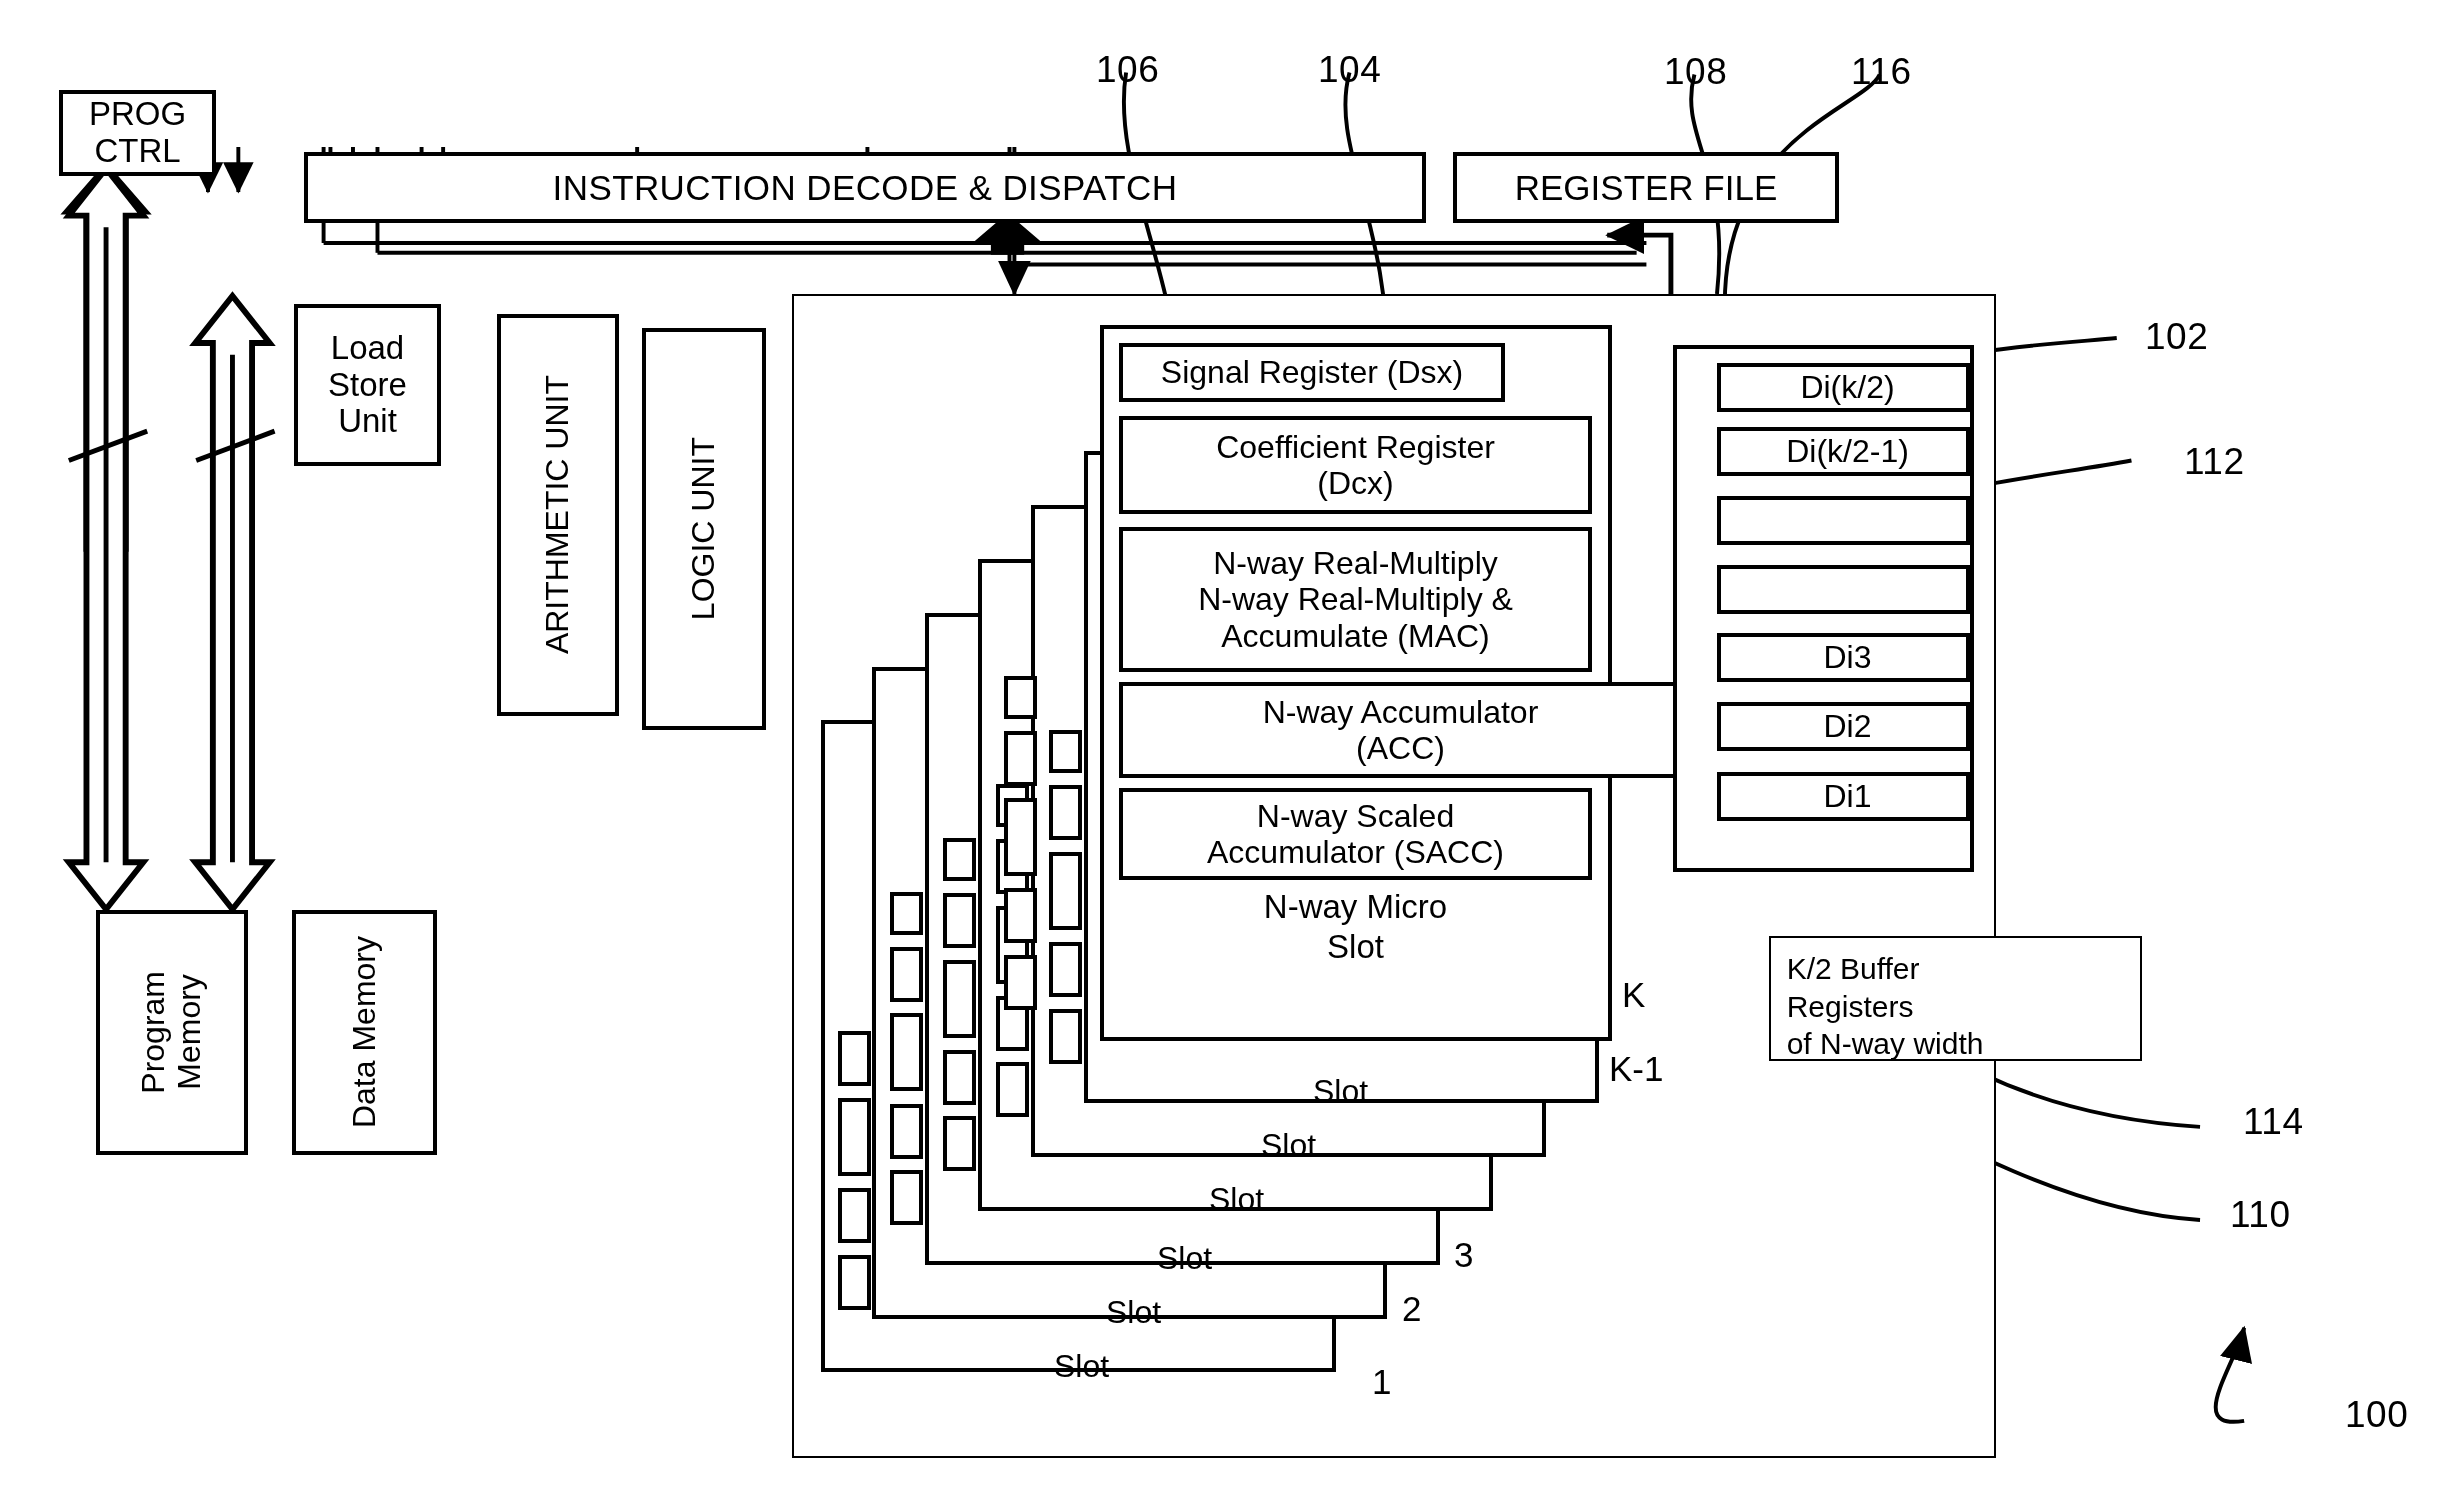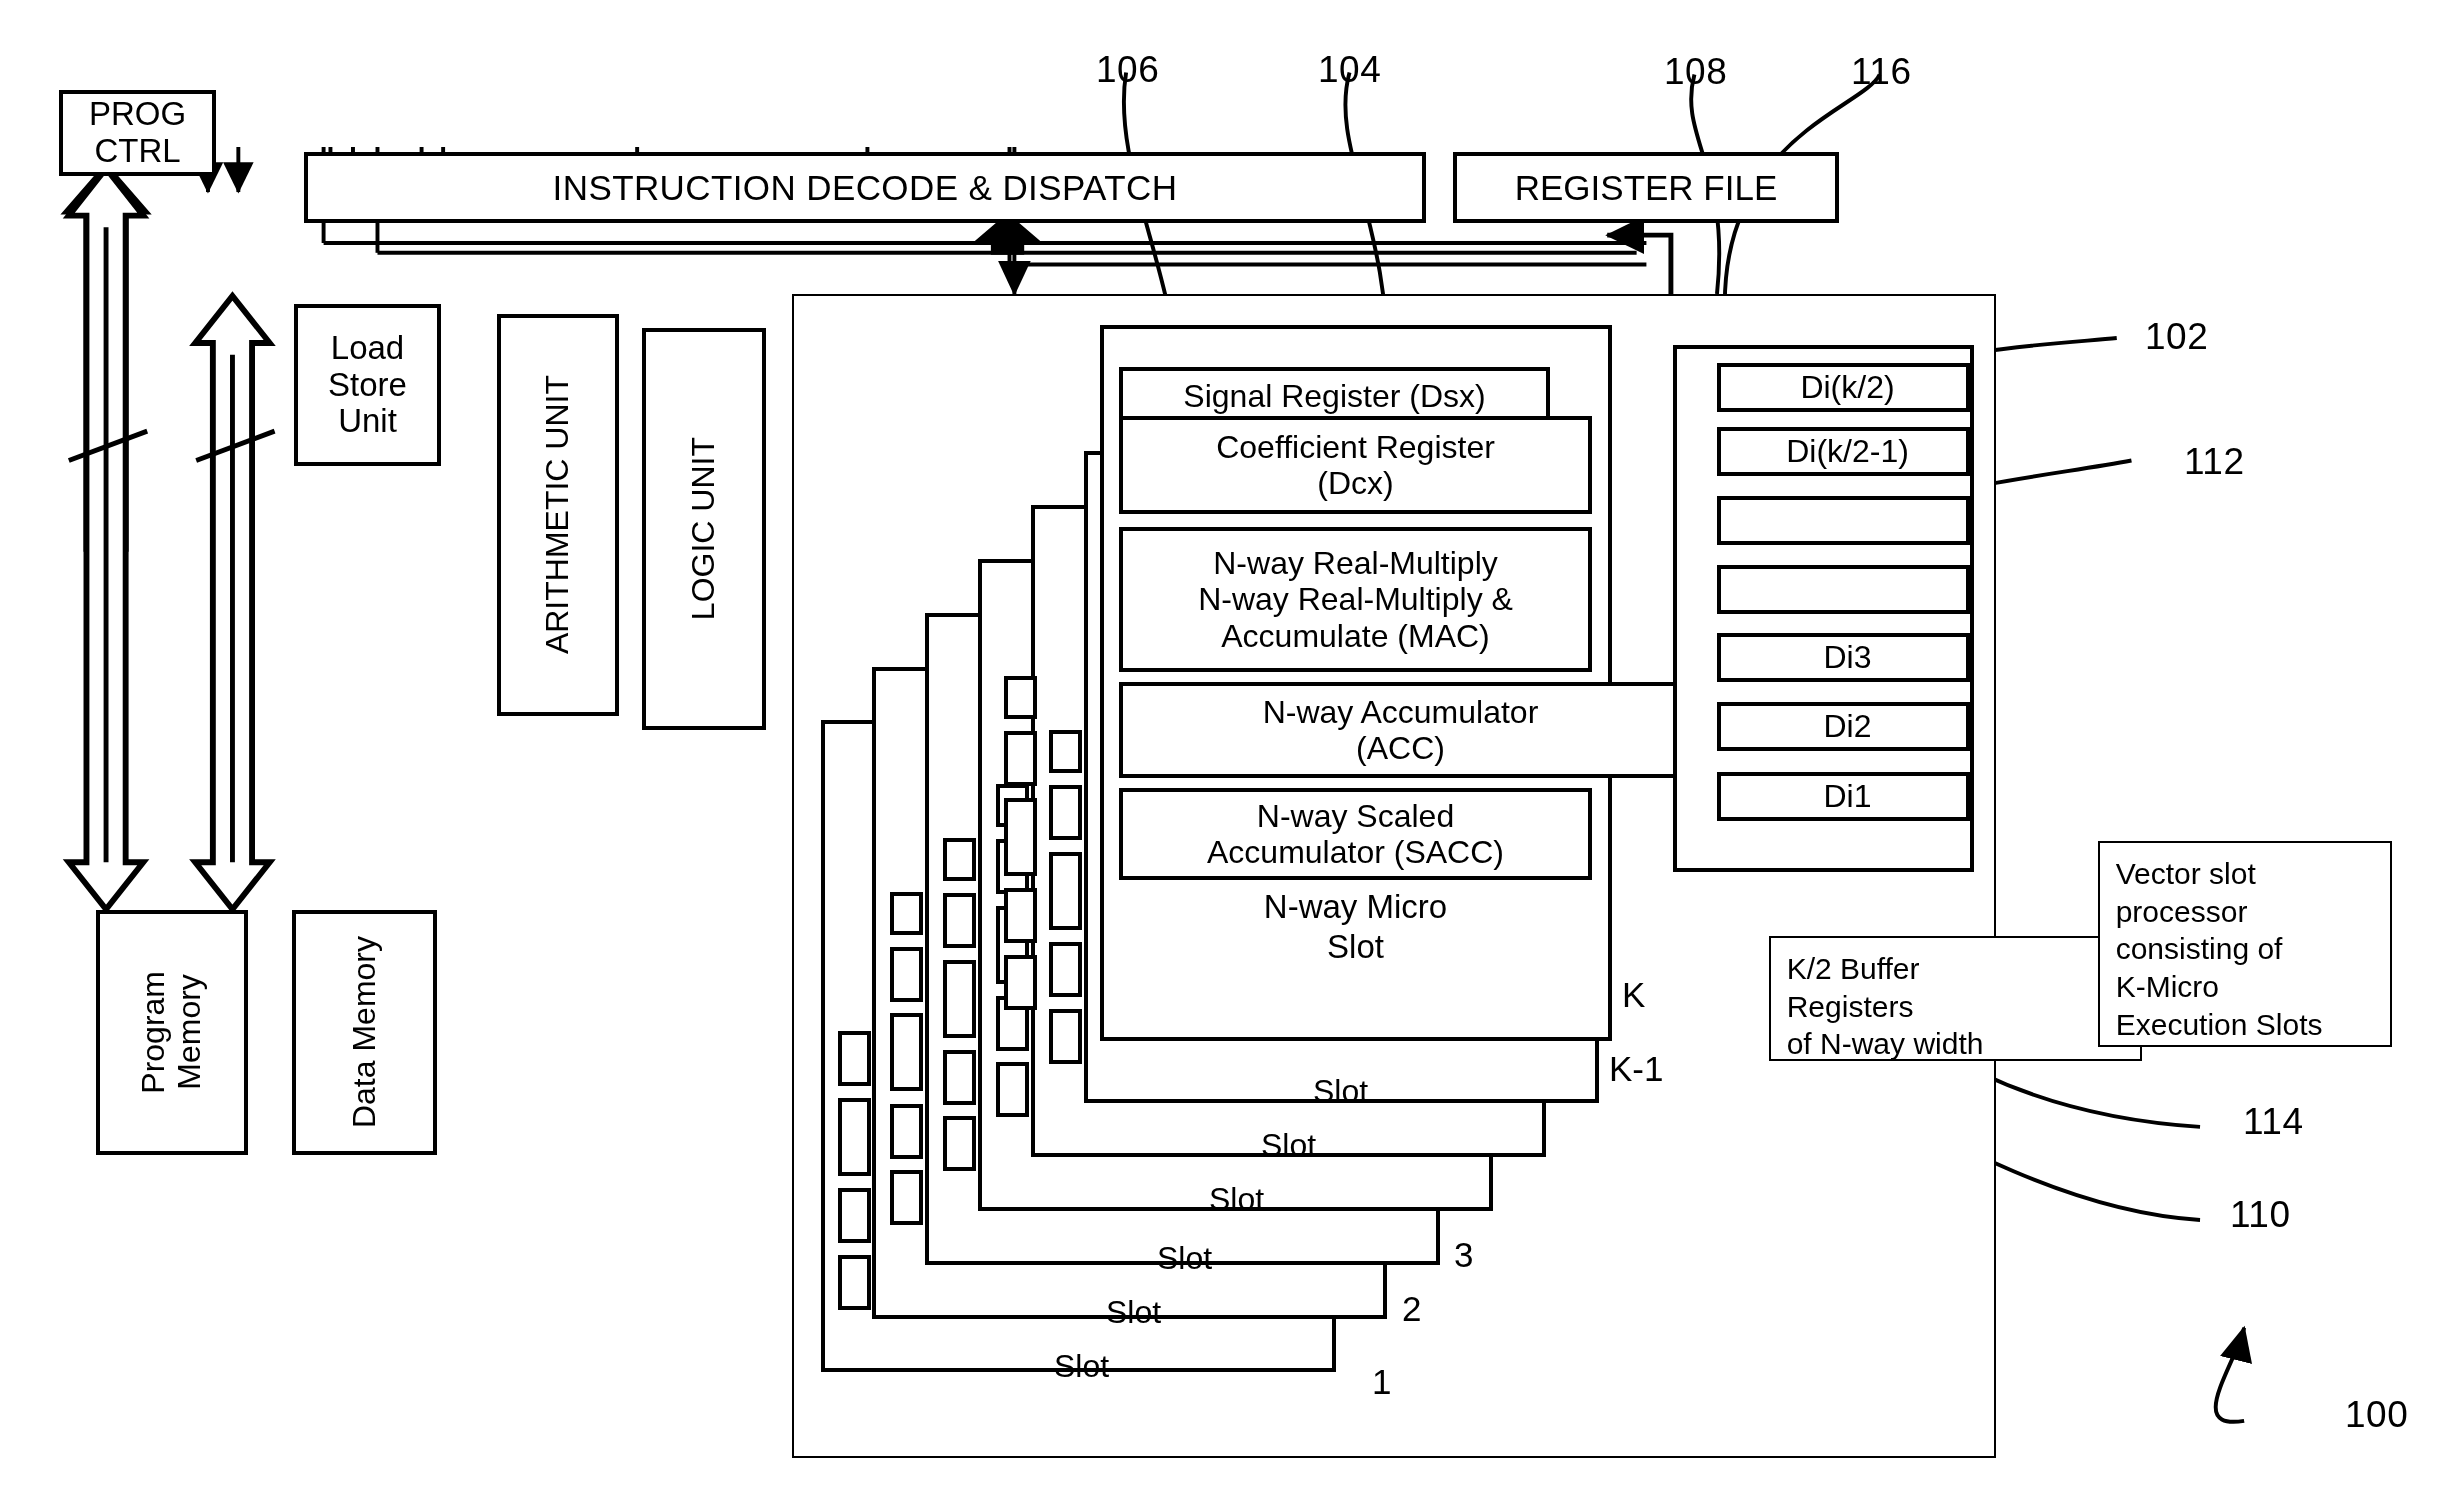--- a/index.html
+++ b/index.html
@@ -304,21 +304,21 @@
   <div class="mini-reg" style="left:1049px; top:852px; width:33px; height:78px;"></div>
   <div class="mini-reg" style="left:1049px; top:942px; width:33px; height:55px;"></div>
   <div class="mini-reg" style="left:1049px; top:1009px; width:33px; height:55px;"></div>
 
   <div class="mini-reg" style="left:1004px; top:676px; width:33px; height:43px;"></div>
   <div class="mini-reg" style="left:1004px; top:731px; width:33px; height:55px;"></div>
   <div class="mini-reg" style="left:1004px; top:798px; width:33px; height:78px;"></div>
   <div class="mini-reg" style="left:1004px; top:888px; width:33px; height:55px;"></div>
   <div class="mini-reg" style="left:1004px; top:955px; width:33px; height:55px;"></div>
 
-  <div class="inner-reg" style="left:1119px; top:343px; width:431px; height:59px;margin-top:24px;">
+  <div class="inner-reg" style="left:1119px; top:343px; width:386px; height:59px;">
     <span>Signal Register (Dsx)</span>
   </div>
 
   <div class="inner-reg" style="left:1119px; top:416px; width:473px; height:98px; flex-direction:column;">
     <span>Coefficient Register</span>
     <span>(Dcx)</span>
   </div>
 
   <div class="inner-reg" style="left:1119px; top:527px; width:473px; height:145px; flex-direction:column;">
     <span>N-way Real-Multiply</span>
@@ -364,27 +364,20 @@
   <div class="dibox" style="left:1717px; top:772px; width:253px; height:49px;">
     <span>Di1</span>
   </div>
 
   <div class="note" style="left:1769px; top:936px; width:373px; height:125px;">
     <div>K/2 Buffer</div>
     <div>Registers</div>
     <div>of N-way width</div>
   </div>
 
-  <div class="note" style="left:2098px; top:841px; width:294px; height:206px;">
-    <div>Vector slot</div>
-    <div>processor</div>
-    <div>consisting of</div>
-    <div>K-Micro</div>
-    <div>Execution Slots</div>
-  </div>
 
   <div class="refnum" style="left:1096px; top:49px;">106</div>
   <div class="refnum" style="left:1318px; top:49px;">104</div>
   <div class="refnum" style="left:1664px; top:51px;">108</div>
   <div class="refnum" style="left:1851px; top:51px;">116</div>
   <div class="refnum" style="left:2145px; top:316px;">102</div>
   <div class="refnum" style="left:2184px; top:441px;">112</div>
   <div class="refnum" style="left:2243px; top:1101px;">114</div>
   <div class="refnum" style="left:2230px; top:1194px;">110</div>
   <div class="refnum" style="left:2345px; top:1394px;">100</div>

